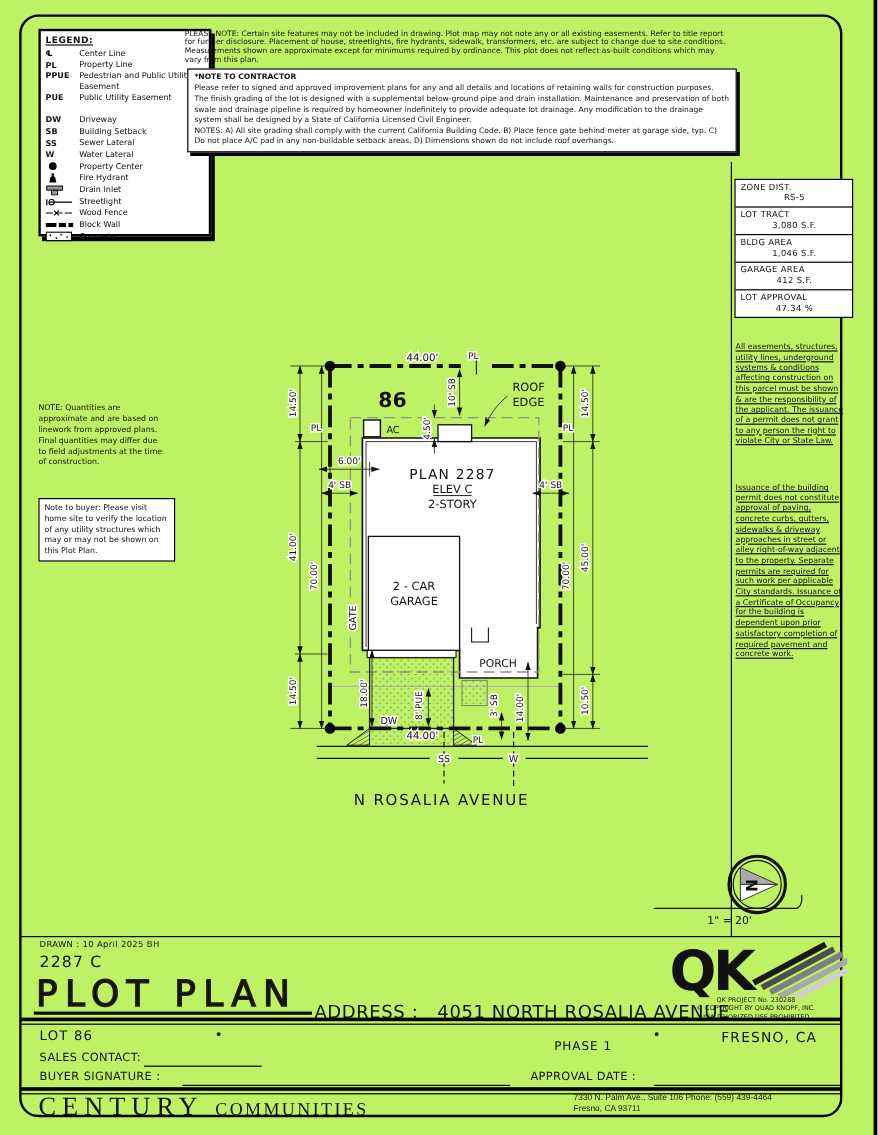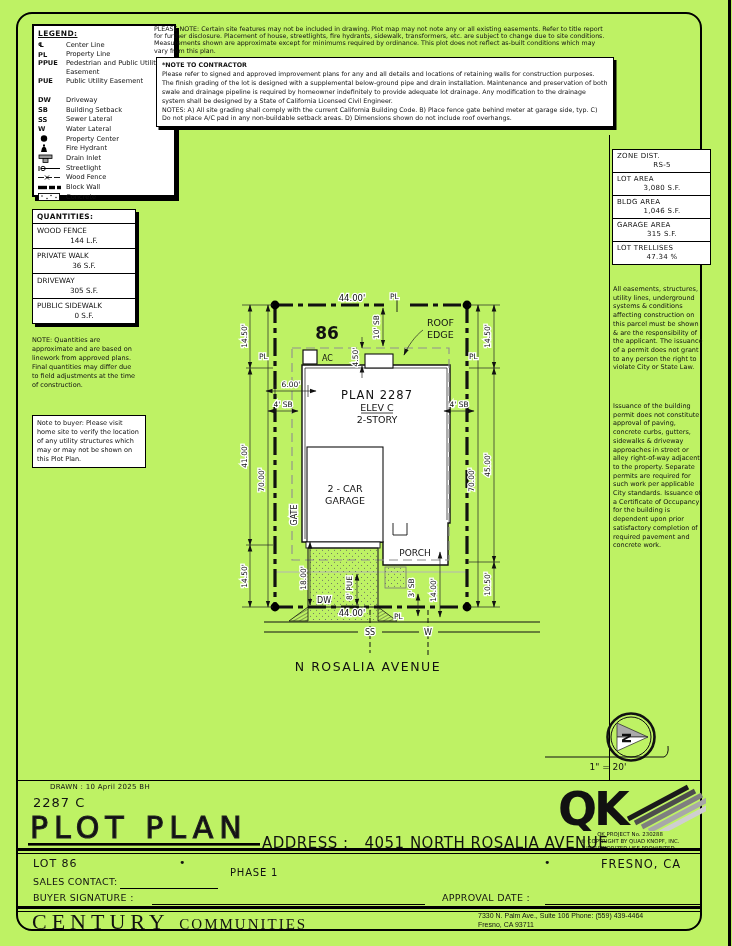--- a/index.html
+++ b/index.html
@@ -26,43 +26,43 @@
   .contractor{left:156px;top:57px;width:446px;border:1.8px solid #000;box-shadow:2.5px 3px 0 #000;
               background:#fff;padding:3px 5px;font-size:6.3px;line-height:8.9px;}
   .contractor .ct{font-weight:bold;}
 
   
   .zone-table{left:612px;top:149px;width:97px;border:1.6px solid #000;background:#fff;}
   .zcell{border-bottom:1.2px solid #000;padding:2px 3px 3px 4px;font-size:7px;}
   .zcell:last-child{border-bottom:none;}
   .zlabel{letter-spacing:.3px;}
   .zvalue{text-align:center;margin-top:1px;letter-spacing:.3px;}
-  .rnote{width:92px;font-size:6.5px;line-height:8.7px;}
+  .rnote{width:92px;font-size:6.5px;line-height:8.7px;text-decoration:underline;}
 
   
   .qty{left:32px;top:209px;width:102px;border:1.8px solid #000;background:#fff;box-shadow:3px 3px 0 #000;}
   .qtitle{border-bottom:1.2px solid #000;padding:2px 4px;font-size:7.4px;font-weight:bold;letter-spacing:.3px;}
   .qcell{border-bottom:1.2px solid #000;padding:2px 4px 3px 4px;font-size:7.2px;}
   .qcell:last-child{border-bottom:none;}
   .qvalue{text-align:center;margin-top:1px;}
   .qnote{left:32px;top:336px;width:106px;font-size:6.5px;line-height:9px;}
   .buyer-note{left:32px;top:415px;width:104px;border:1.5px solid #000;padding:3px 4px;font-size:6.5px;line-height:9px;background:#fff;}
 
   
   svg text{font-family:"DejaVu Sans",sans-serif;fill:#111;}
   .halo{stroke:#fff;stroke-width:2.6px;paint-order:stroke;}
 
   
-  .drawn{left:50px;top:783px;font-size:7px;letter-spacing:.3px;}
+  .drawn{left:33px;top:783px;font-size:7px;letter-spacing:.3px;}
   .plan-num{left:33px;top:795px;font-size:13px;letter-spacing:1px;}
   .addr{left:262px;top:834px;font-size:15px;letter-spacing:.5px;}
   .lot-label{left:33px;top:857px;font-size:11px;letter-spacing:1px;}
   .bullet1{left:179px;top:856px;font-size:11px;}
   .community{left:230px;top:855px;width:280px;text-align:center;font-size:11px;letter-spacing:.8px;}
-  .phase{left:230px;top:867px;width:280px;text-align:left;font-size:10px;letter-spacing:.8px;}
+  .phase{left:230px;top:867px;width:280px;text-align:right;font-size:10px;letter-spacing:.8px;}
   .bullet2{left:544px;top:856px;font-size:11px;}
   .city{left:601px;top:857px;font-size:11.5px;letter-spacing:1px;}
   .sales{left:33px;top:876px;font-size:9.5px;letter-spacing:.3px;}
   .buyer{left:33px;top:892px;font-size:9.5px;letter-spacing:.3px;}
   .approval{left:442px;top:892px;font-size:9.5px;letter-spacing:.3px;}
   .sigline{background:#000;height:1.2px;}
   .qk-lines{left:552px;top:831px;width:156px;text-align:center;font-size:5.4px;line-height:7px;}
   .century{left:32px;top:909px;font-family:"Liberation Serif","DejaVu Serif",serif;font-size:22px;letter-spacing:5px;}
   .century small{font-size:15px;letter-spacing:2px;}
   .builder-addr{left:478px;top:912px;width:224px;font-size:7px;line-height:8.5px;font-family:"Liberation Sans",sans-serif;}
@@ -185,58 +185,39 @@
     <div>NOTES:  A) All site grading shall comply with the current California Building Code.  B) Place fence gate behind meter at garage side, typ.  C) Do not place A/C pad in any non-buildable setback areas.  D) Dimensions shown do not include roof overhangs.</div>
   </div>
 
   <div class="abs vline" style="left:609px;top:135px;height:645px;"></div>
   <div class="abs zone-table">
     <div class="zcell">
         <div class="zlabel">ZONE DIST.</div>
         <div class="zvalue">RS-5</div>
       </div>
     <div class="zcell">
-        <div class="zlabel">LOT AREA</div>
+        <div class="zlabel">LOT TRACT</div>
         <div class="zvalue">3,080 S.F.</div>
       </div>
     <div class="zcell">
         <div class="zlabel">BLDG AREA</div>
         <div class="zvalue">1,046 S.F.</div>
       </div>
     <div class="zcell">
         <div class="zlabel">GARAGE AREA</div>
-        <div class="zvalue">315 S.F.</div>
+        <div class="zvalue">412 S.F.</div>
       </div>
     <div class="zcell">
-        <div class="zlabel">LOT TRELLISES</div>
+        <div class="zlabel">LOT APPROVAL</div>
         <div class="zvalue">47.34 %</div>
       </div>
   </div>
   <div class="abs rnote" style="left:613px;top:285px;">All easements, structures, utility lines, underground systems &amp; conditions affecting construction on this parcel must be shown &amp; are the responsibility of the applicant. The issuance of a permit does not grant to any person the right to violate City or State Law.</div>
   <div class="abs rnote" style="left:613px;top:402px;">Issuance of the building permit does not constitute approval of paving, concrete curbs, gutters, sidewalks &amp; driveway approaches in street or alley right-of-way adjacent to the property. Separate permits are required for such work per applicable City standards. Issuance of a Certificate of Occupancy for the building is dependent upon prior satisfactory completion of required pavement and concrete work.</div>
 
-  <div class="abs qty">
-    <div class="qtitle">QUANTITIES:</div>
-    <div class="qcell">
-        <div>WOOD FENCE</div>
-        <div class="qvalue">144 L.F.</div>
-      </div>
-    <div class="qcell">
-        <div>PRIVATE WALK</div>
-        <div class="qvalue">36 S.F.</div>
-      </div>
-    <div class="qcell">
-        <div>DRIVEWAY</div>
-        <div class="qvalue">305 S.F.</div>
-      </div>
-    <div class="qcell">
-        <div>PUBLIC SIDEWALK</div>
-        <div class="qvalue">0 S.F.</div>
-      </div>
-  </div>
   <div class="abs buyer-note">Note to buyer: Please visit home site to verify the location of any utility structures which may or may not be shown on this Plot Plan.</div>
   <div class="abs qnote">NOTE: Quantities are approximate and are based on linework from approved plans.  Final quantities may differ due to field adjustments at the time of construction.</div>
 
   <svg class="abs" style="left:230px;top:275px;" width="380" height="430" viewBox="230 275 380 430">
     <defs>
       <marker id="ar" markerWidth="8" markerHeight="6" refX="6.5" refY="3" orient="auto-start-reverse" markerUnits="userSpaceOnUse">
         <path d="M0,0.7 L7,3 L0,5.3 Z" fill="#111"></path>
       </marker>
       <pattern id="stip" width="6" height="6" patternUnits="userSpaceOnUse">
         <circle cx="1.5" cy="1.5" r="0.55" fill="#666"></circle>

